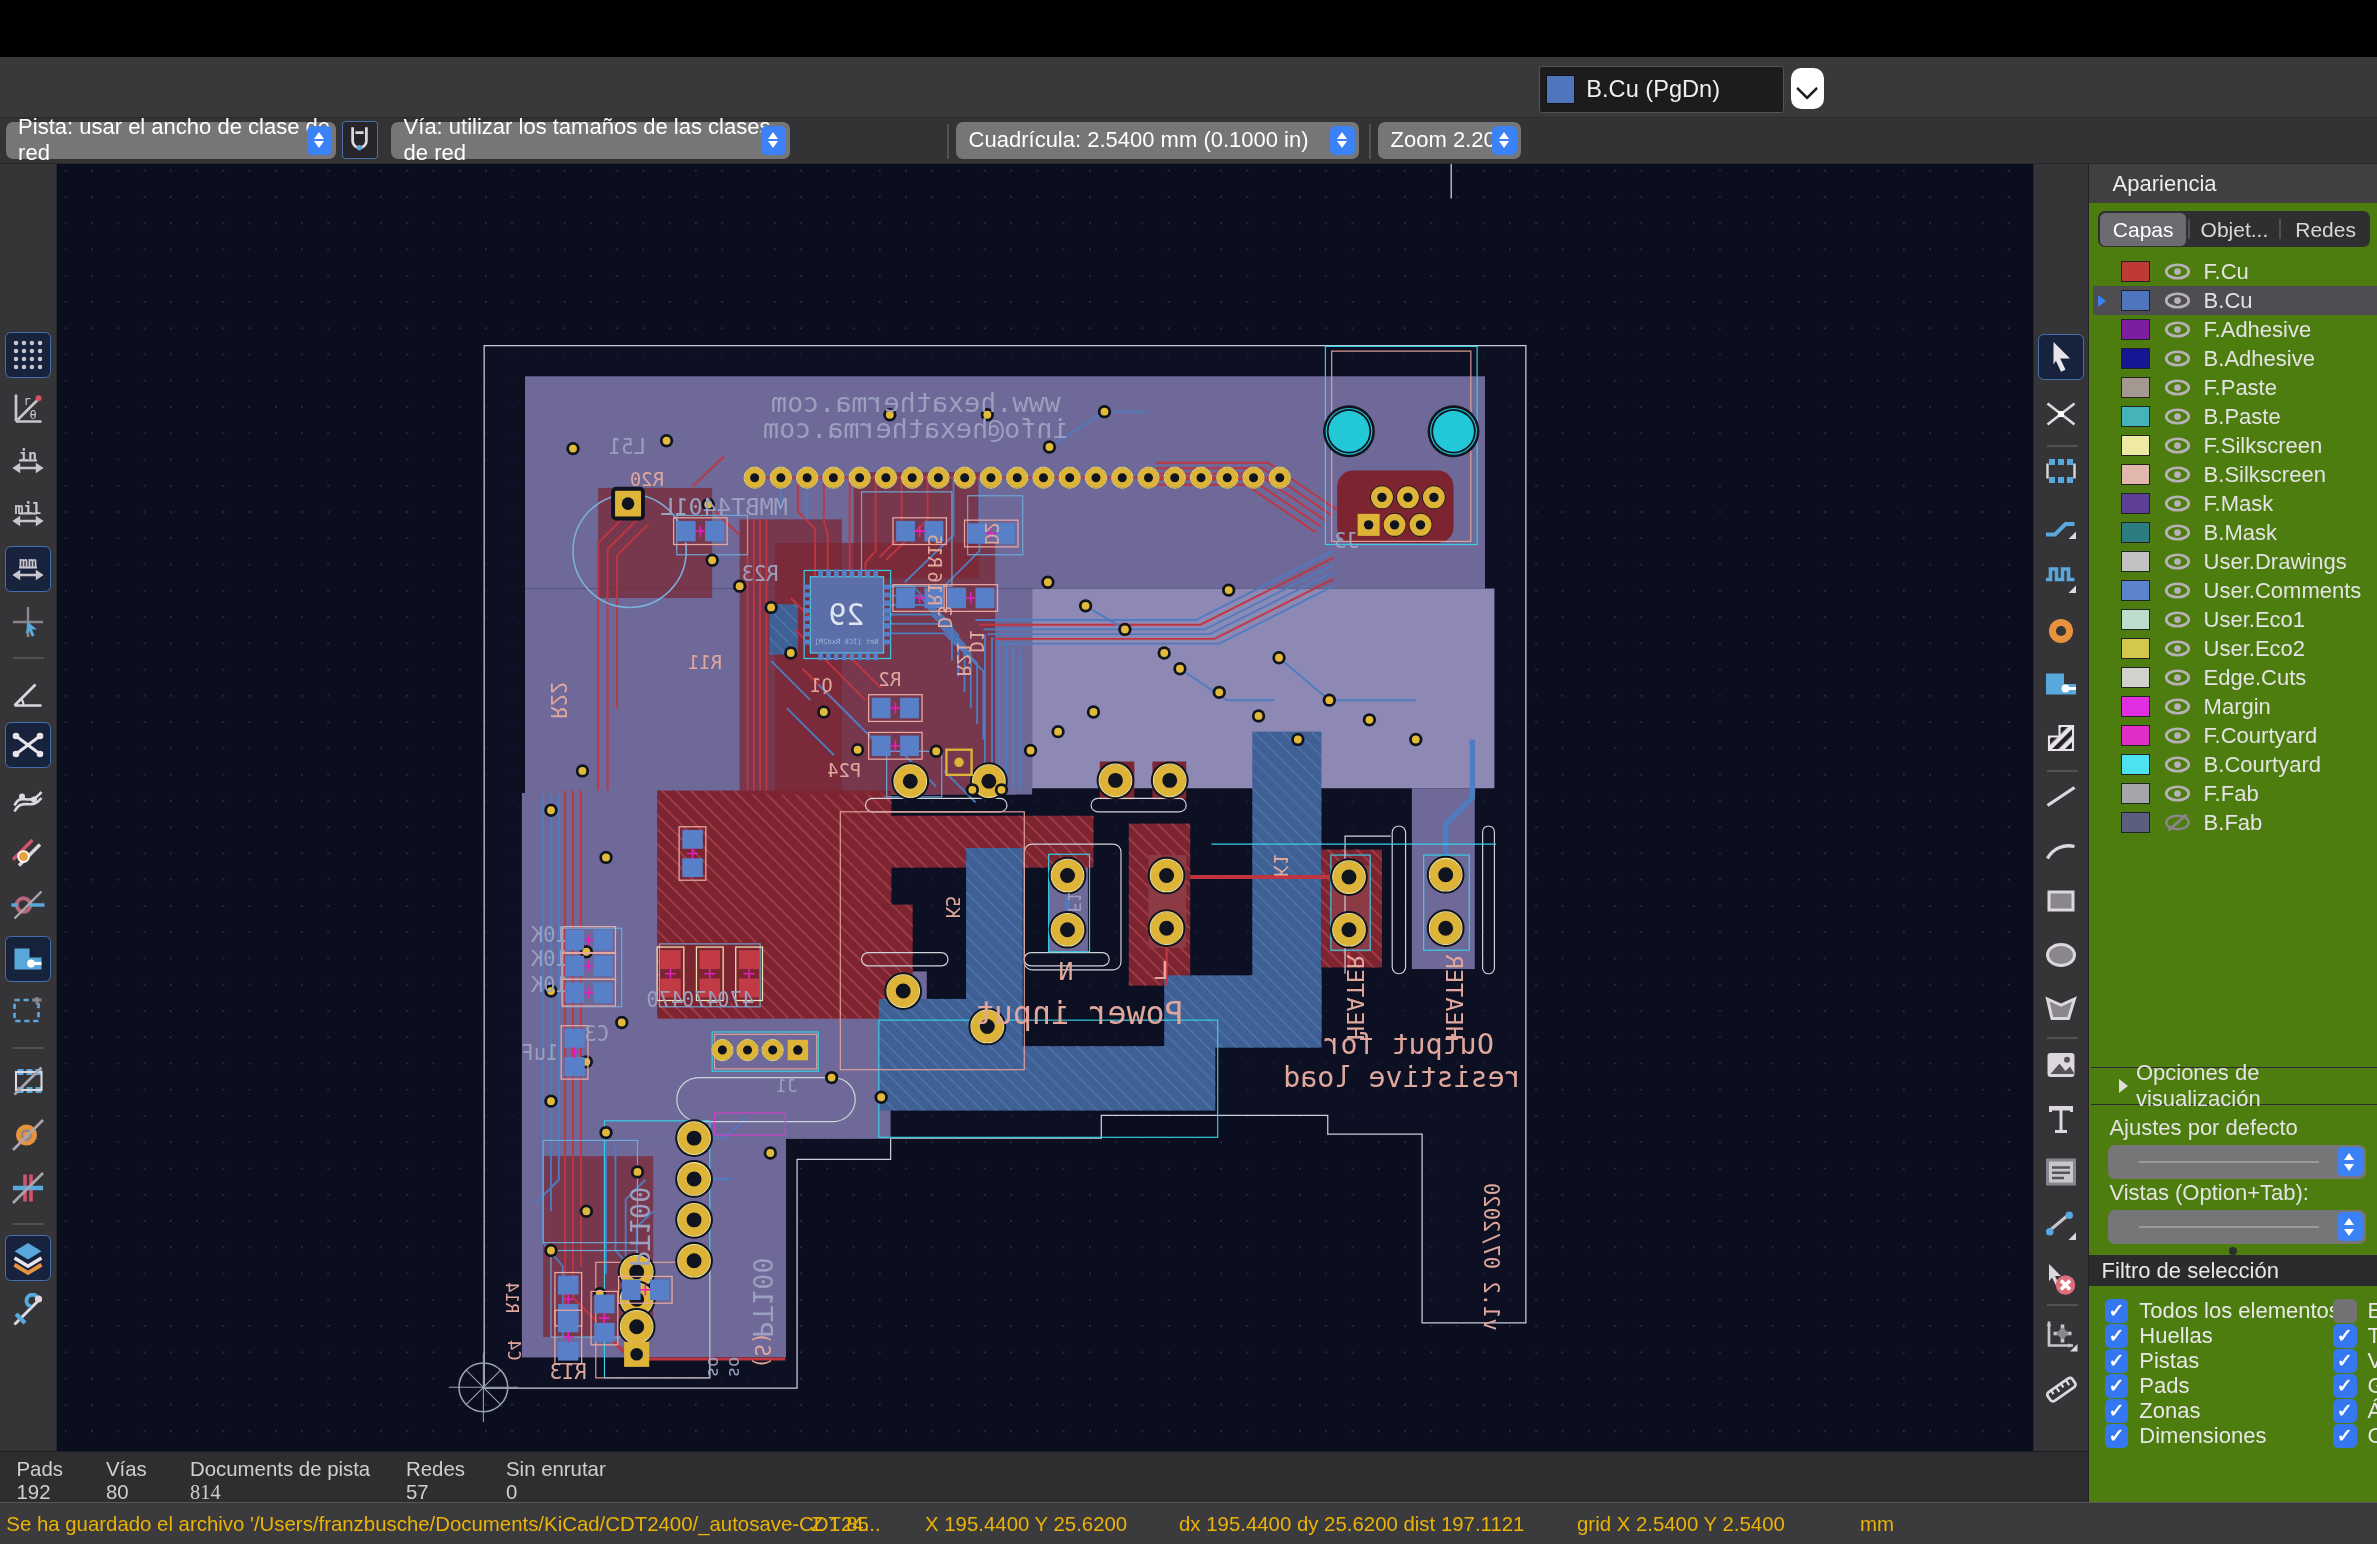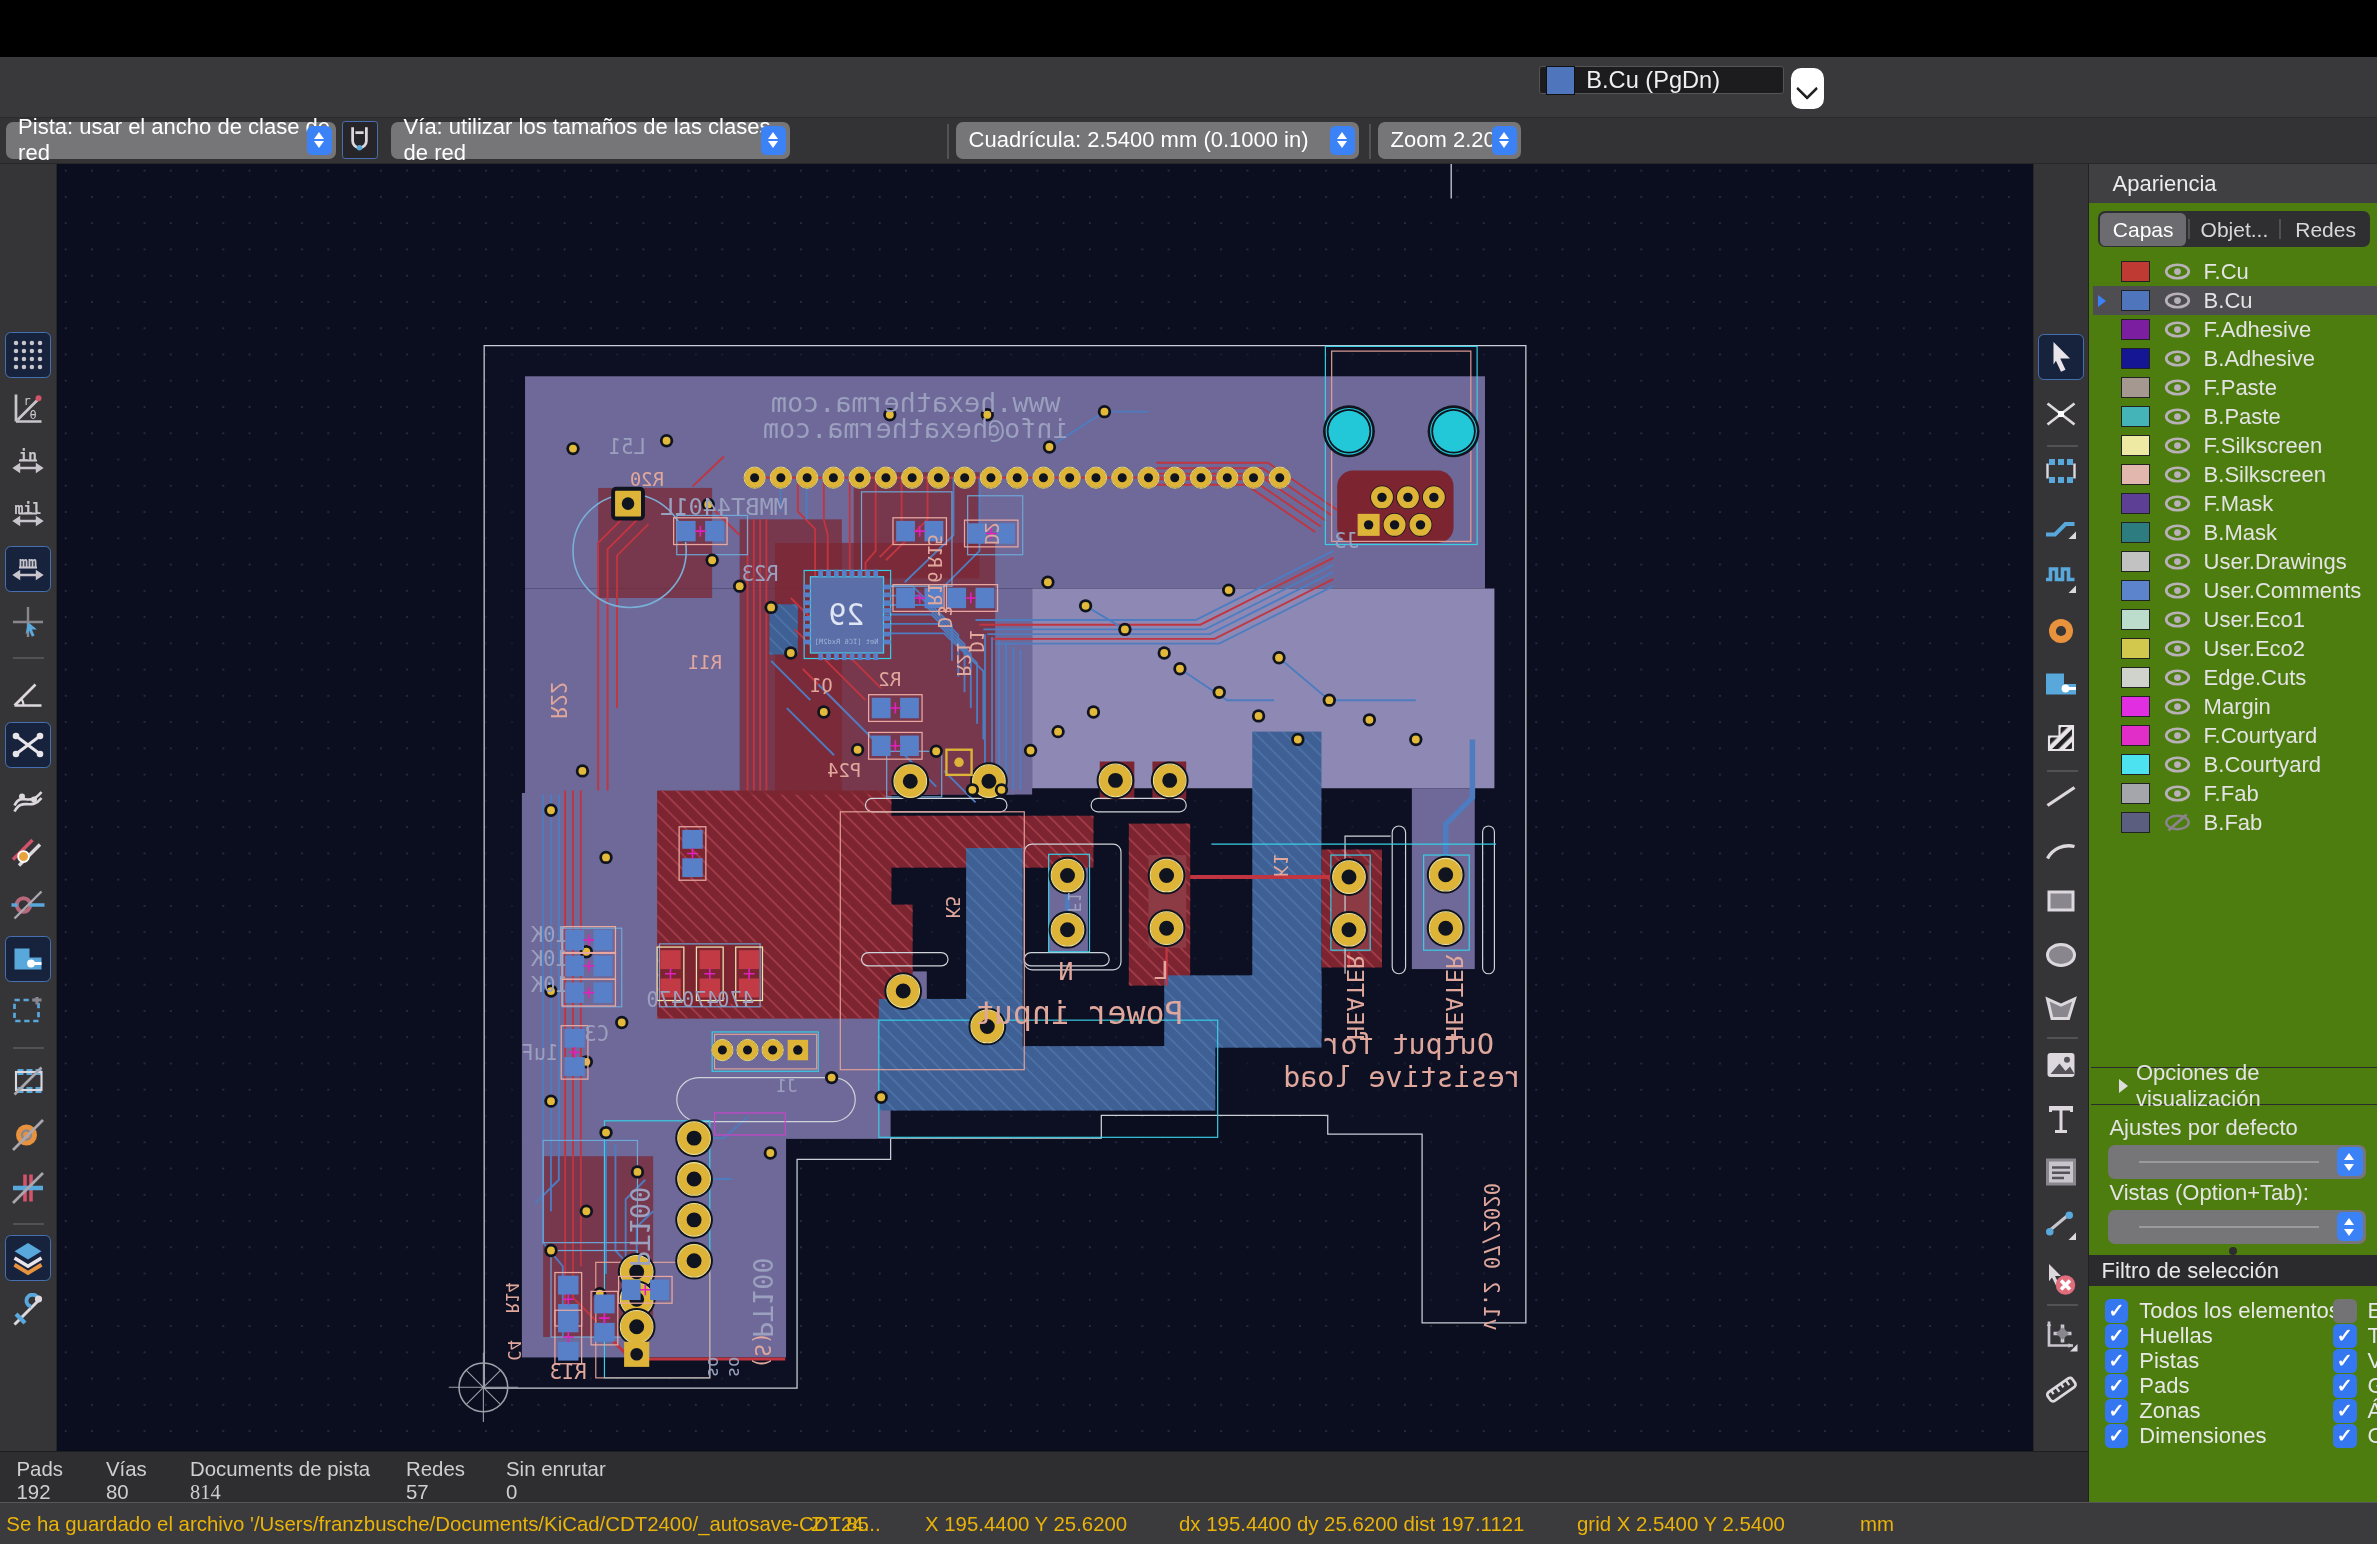--- a/index.html
+++ b/index.html
@@ -9,21 +9,21 @@
   #tb2{position:absolute;left:0;top:118px;width:2377px;height:46px;background:#333335;border-bottom:0.8px solid #28282a}
   .tbtn{position:absolute;width:44px;height:44px;display:flex;align-items:center;justify-content:center;border-radius:4.7px}
   .tbtn svg{width:36px;height:36px}
   .tbtn.sel{background:#17233d;outline:1.6px solid #456fae}
   .vsep{position:absolute;background:#525254;width:1.6px;height:35px}
   .hsep{position:absolute;background:#525254;height:1.6px;width:31px}
   .dd{position:absolute;height:37px;background:#767679;border-radius:7px;display:flex;align-items:center;color:#fff;font-size:22px;padding-left:12.6px}
   .dd .step{position:absolute;right:3.9px;top:3.9px;width:25px;height:29px;background:#3b82f7;border-radius:5.5px}
   .dd .step:before{content:"";position:absolute;left:7px;top:6.3px;border:5.5px solid transparent;border-bottom:7px solid #fff;border-top:none}
   .dd .step:after{content:"";position:absolute;left:7px;bottom:6.3px;border:5.5px solid transparent;border-top:7px solid #fff;border-bottom:none}
-  #layersel{position:absolute;left:1539px;top:66px;width:245px;height:28px;background:#1c1c1e;border:1.6px solid #555;border-radius:3.1px;display:flex;align-items:center;color:#efefef;font-size:23.6px}
+  #layersel{position:absolute;left:1539px;top:66px;width:245px;height:47px;background:#1c1c1e;border:1.6px solid #555;border-radius:3.1px;display:flex;align-items:center;color:#efefef;font-size:23.6px}
   #layersel .sw{width:29px;height:29px;background:#4f76bc;border:1.6px solid #111;margin:0 11px 0 6.3px}
   #ddbtn{position:absolute;left:1791px;top:68px;width:33px;height:41px;background:#fff;border-radius:10.2px}
   #ddbtn:after{content:"";position:absolute;left:7.9px;top:13.4px;width:12.6px;height:12.6px;border-left:3.9px solid #222;border-bottom:3.9px solid #222;transform:rotate(-45deg);border-radius:1.6px}
   #ltb{position:absolute;left:0;top:164px;width:57px;height:1287px;background:#353538;border-right:0.8px solid #27272a}
   #rtb{position:absolute;left:2033px;top:164px;width:55px;height:1287px;background:#353538;border-left:0.8px solid #27272a}
   #ltb .tbtn{left:5.5px}#rtb .tbtn{left:4.7px}
   #canvas{position:absolute;left:57px;top:164px;width:1977px;height:1287px;background:#0a0e1e}
   #panel{position:absolute;left:2088px;top:164px;width:311px;height:1340px;background:#4d7c0f;border-left:0.8px solid #222;font-size:22px;color:#e2e2e2}
   #ptitle{height:39px;background:#404043;display:flex;align-items:center;padding-left:23.6px;color:#ececec}
   #tabs{position:absolute;left:9.4px;top:47px;width:272px;height:36px;background:#2f2f31;border-radius:7px;display:flex;align-items:center}

